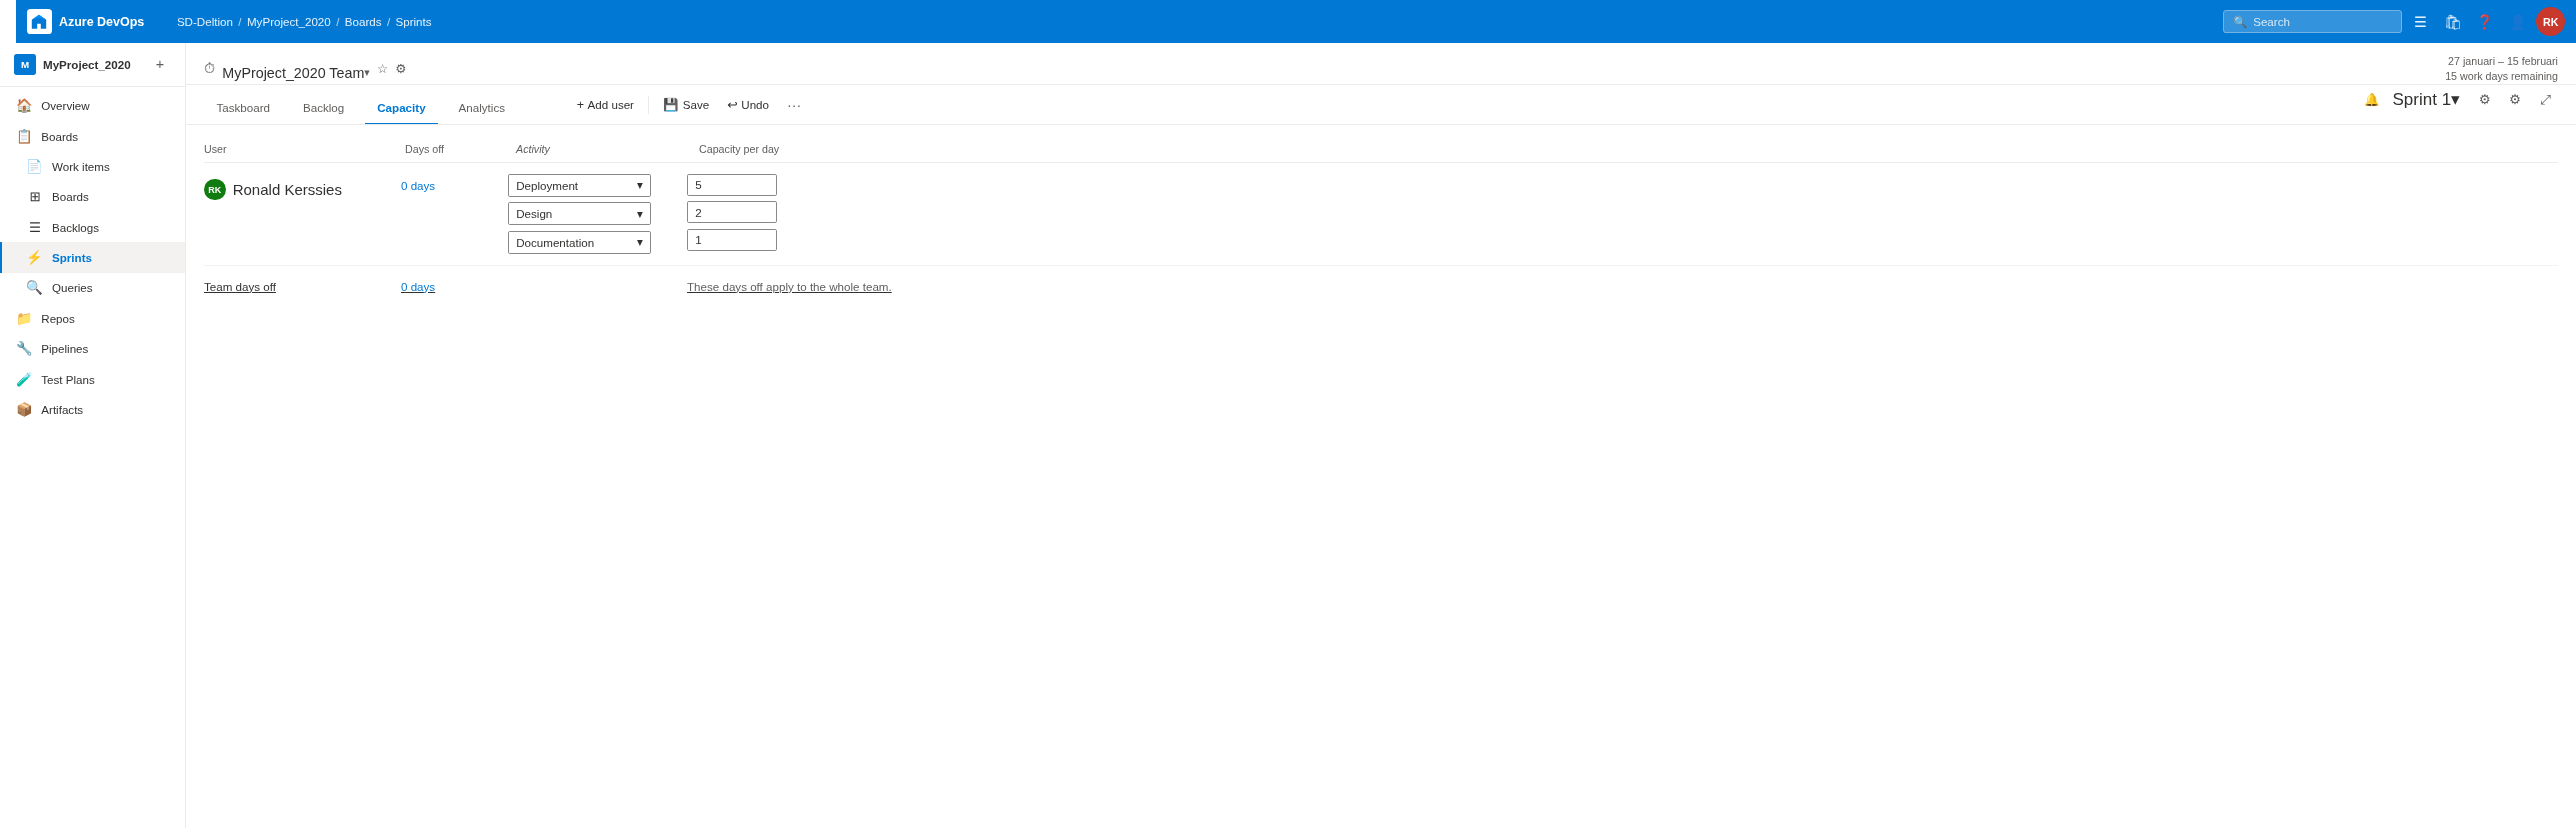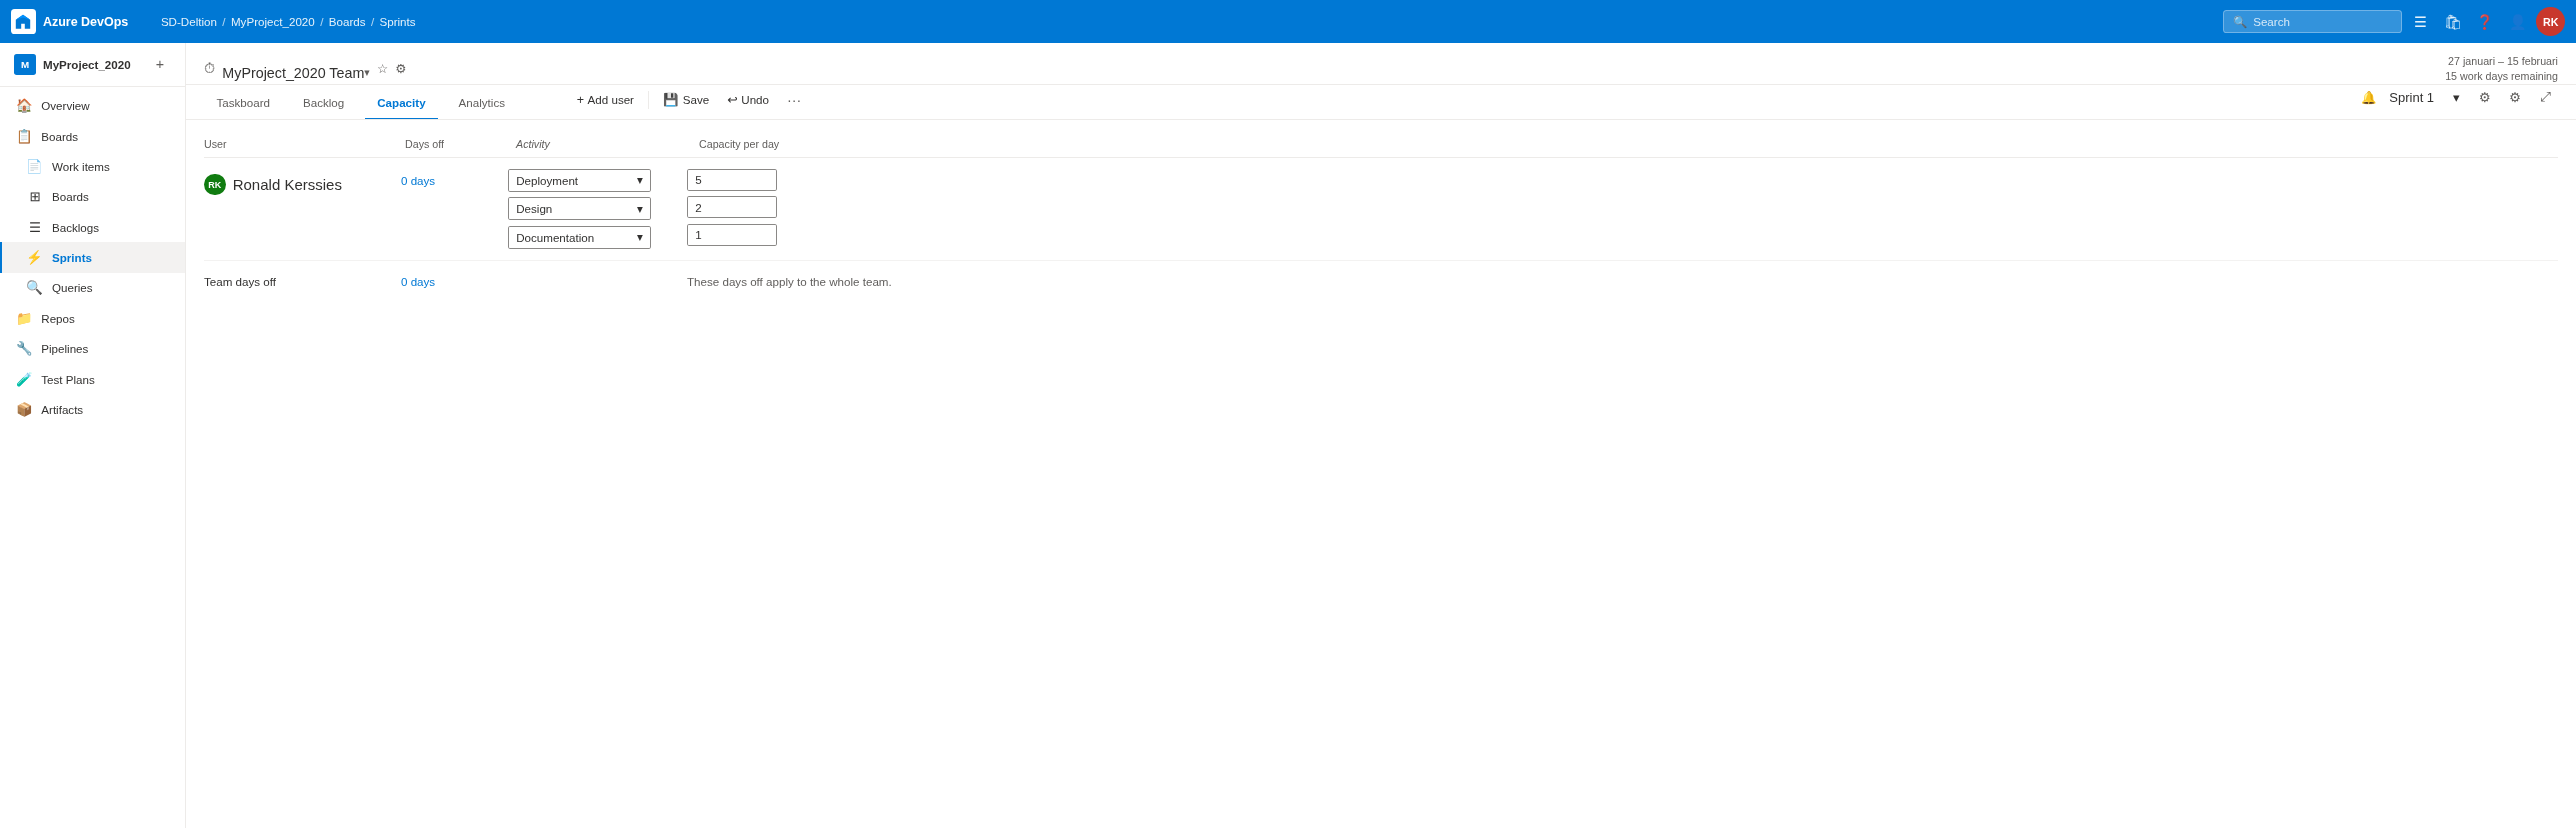--- a/index.html
+++ b/index.html
@@ -1,19 +1,19 @@
 <!DOCTYPE html>
 <html style="font-size:14.3px"><head>
   <meta charset="utf-8">
   <style>
     * { box-sizing: border-box; margin: 0; padding: 0; }
     body { font-family: -apple-system, BlinkMacSystemFont, 'Segoe UI', sans-serif; font-size: 11.6px; color: #323130; background: #fff; display: flex; height: 100vh; overflow: hidden; }
 
     
-    .topbar { position: fixed; top: 0; left: 0; right: 0; height: 43px; background: #0078d4; display: flex; align-items: center; z-index: 100; padding: 0 10.7px; gap: 7.2px; }
+    .topbar { position: fixed; top: 0; left: 16px; right: 0; height: 43px; background: #0078d4; display: flex; align-items: center; z-index: 100; padding: 0 10.7px; gap: 7.2px; }
     .topbar-logo { display: flex; align-items: center; gap: 7.2px; color: #fff; font-size: 12.5px; font-weight: 600; min-width: 143px; }
     .topbar-logo-icon { width: 25px; height: 25px; background: #fff; border-radius: 3.6px; display: flex; align-items: center; justify-content: center; }
     .topbar-logo-icon svg { width: 18px; height: 18px; }
     .topbar-breadcrumb { display: flex; align-items: center; gap: 5.4px; color: rgba(255,255,255,0.9); font-size: 11.6px; flex: 1; }
     .topbar-breadcrumb span { color: rgba(255,255,255,0.7); }
     .topbar-breadcrumb a { color: rgba(255,255,255,0.9); text-decoration: none; }
     .topbar-actions { display: flex; align-items: center; gap: 3.6px; }
     .topbar-search { background: rgba(255,255,255,0.2); border: 0.9px solid rgba(255,255,255,0.3); border-radius: 3.6px; display: flex; align-items: center; gap: 5.4px; padding: 3.6px 9px; color: rgba(255,255,255,0.8); font-size: 11.6px; min-width: 179px; cursor: text; }
     .topbar-icon-btn { width: 29px; height: 29px; border-radius: 3.6px; display: flex; align-items: center; justify-content: center; color: rgba(255,255,255,0.9); cursor: pointer; background: transparent; border: none; font-size: 14.3px; }
     .topbar-avatar { width: 29px; height: 29px; border-radius: 50%; background: #c8382d; color: #fff; font-size: 10.7px; font-weight: 600; display: flex; align-items: center; justify-content: center; cursor: pointer; }
@@ -45,21 +45,21 @@
     .date-range { text-align: right; color: #605e5c; font-size: 10.7px; line-height: 1.4; }
 
     
     .tabs { display: flex; align-items: center; gap: 8px; padding: 0 0; margin-top: 1.8px; }
     .tab { padding: 9px 12.5px; font-size: 11.6px; cursor: pointer; color: #605e5c; border-bottom: 1.8px solid transparent; }
     .tab.active { color: #0078d4; border-bottom-color: #0078d4; font-weight: 600; }
     .toolbar-divider { width: 0.9px; height: 18px; background: #edebe9; margin: 0 3.6px; }
     .toolbar-btn { display: flex; align-items: center; gap: 3.6px; padding: 4.5px 7.2px; border: none; background: transparent; cursor: pointer; font-size: 11.6px; color: #323130; border-radius: 2.7px; }
     .toolbar-btn .icon { font-size: 12.5px; }
     .toolbar-more { padding: 4.5px 7.2px; border: none; background: transparent; cursor: pointer; font-size: 14.3px; color: #605e5c; border-radius: 2.7px; }
-    .sprint-selector { display: flex; align-items: center; gap: 19px; padding: 4.5px 7.2px; border: none; background: transparent; cursor: pointer; font-size: 13px; color: #323130; border-radius: 2.7px; }
+    .sprint-selector { display: flex; align-items: center; gap: 0; padding: 4.5px 7.2px; border: none; background: transparent; cursor: pointer; font-size: 17px; color: #323130; border-radius: 2.7px; }
     .toolbar-icon-btn { width: 25px; height: 25px; display: flex; align-items: center; justify-content: center; border: none; background: transparent; cursor: pointer; font-size: 13.4px; color: #605e5c; border-radius: 2.7px; }
 
     
     .content { padding: 18px; flex: 1; }
     .capacity-table { width: 100%; }
     .capacity-header { display: flex; gap: 4px; padding: 0 0 7.2px; border-bottom: 0.9px solid #edebe9; font-size: 10.7px; color: #605e5c; font-weight: 400; }
     .col-user { width: 197px; }
     .col-daysoff { width: 107px; }
     .col-activity { width: 179px; font-style: italic; }
     .col-capacity { width: 143px; }
@@ -68,21 +68,21 @@
     .user-cell { width: 197px; display: flex; align-items: center; gap: 7.2px; padding-top: 5.4px; }
     .user-avatar { width: 21.5px; height: 21.5px; border-radius: 50%; background: #107c10; color: #fff; font-size: 9px; font-weight: 600; display: flex; align-items: center; justify-content: center; flex-shrink: 0; }
     .user-name { font-size: 15px; color: #323130; }
     .daysoff-cell { width: 107px; padding-top: 5.4px; }
     .daysoff-link { color: #0078d4; text-decoration: none; font-size: 11.6px; cursor: pointer; margin-top: 35px; }
     .activities-cell { width: 179px; display: flex; flex-direction: column; gap: 5.4px; }
     .activity-select { display: flex; align-items: center; justify-content: space-between; border: 0.9px solid #8a8886; border-radius: 1.8px; padding: 3.6px 7.2px; font-size: 11.6px; color: #323130; cursor: pointer; background: #fff; width: 143px; }
     .capacities-cell { width: 143px; display: flex; flex-direction: column; gap: 5.4px; }
     .capacity-input { border: 0.9px solid #8a8886; border-radius: 1.8px; padding: 3.6px 7.2px; font-size: 11.6px; color: #323130; width: 90px; outline: none; }
 
-    .team-daysoff-row { display: flex; align-items: center; padding: 14.3px 0; }
+    .team-daysoff-row { display: flex; align-items: center; padding: 14.3px 0; text-decoration: underline; }
     .team-daysoff-label { width: 197px; font-size: 11.6px; color: #323130; font-weight: 400; }
     .team-daysoff-days { width: 107px; }
     .team-daysoff-note { font-size: 11.6px; color: #605e5c; }
   </style>
 </head>
 <body>
 
 <div class="topbar">
   <div class="topbar-logo">
     <div class="topbar-logo-icon">

